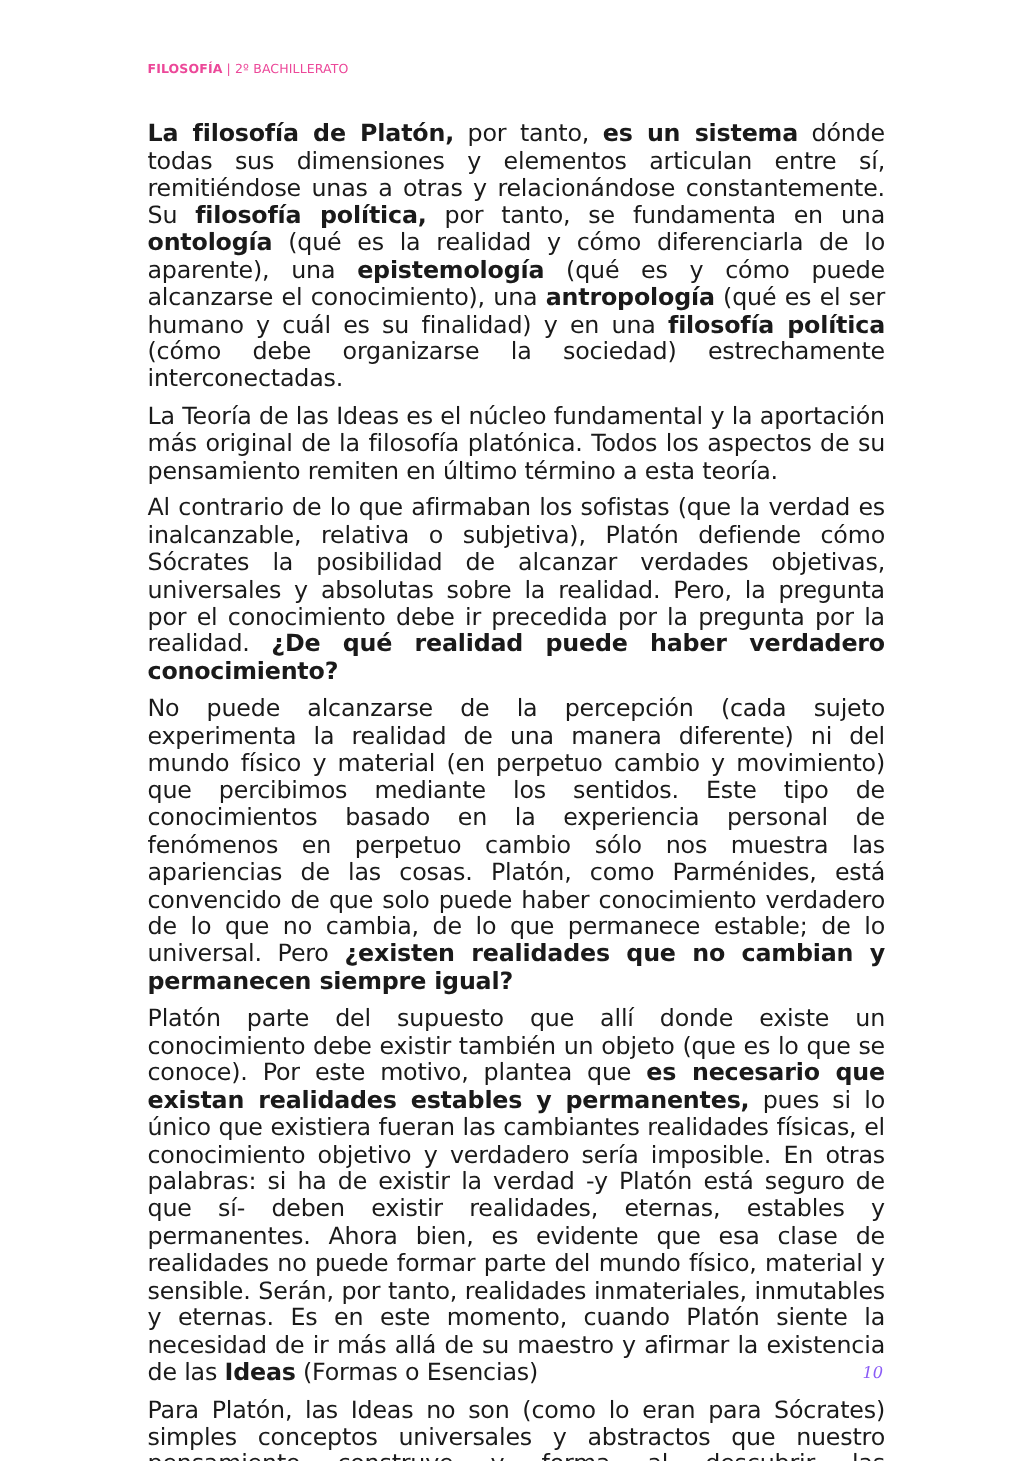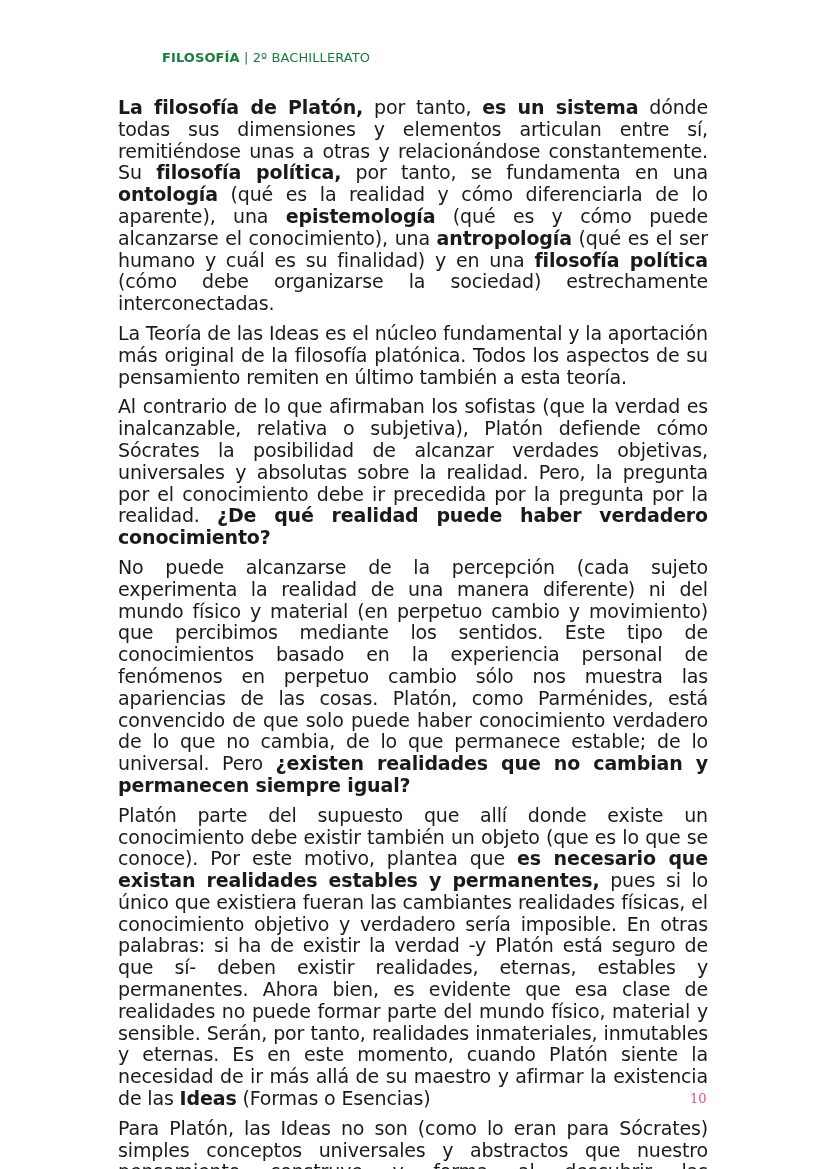--- a/index.html
+++ b/index.html
@@ -1,40 +1,40 @@
 <!DOCTYPE html>
 <html><head>
 <meta charset="utf-8">
 <style>
   html, body { margin:0; padding:0; background:#ffffff; }
   body { width:828px; height:1169px; position:relative; overflow:hidden;
          font-family:"DejaVu Sans", sans-serif; color:#1a1a1a; }
-  .header { position:absolute; left:118px; top:50px; font-size:13px; letter-spacing:0.1px; color:#15803d;margin-left:44px; }
+  .header { position:absolute; left:118px; top:50px; font-size:10px; letter-spacing:0.1px; color:#ec4899; }
   .header b { font-weight:bold; }
   .content { position:absolute; left:118px; top:97px; width:590px; }
   p { margin:0 0 8px 0; font-size:19px; line-height:21.8px; text-align:justify; letter-spacing:-0.15px; }
   h2 { margin:16px 0 7px 0; font-size:15.2px; font-weight:bold; line-height:22px; letter-spacing:-0.1px; }
   h3 { margin:14px 0 7px 0; font-size:13.6px; font-weight:bold; line-height:22px; letter-spacing:-0.1px; }
   b { font-weight:bold; }
-  .page-number { position:absolute; left:690px; top:1091px; font-family:"DejaVu Serif", serif; font-size:13px; color:#ec4899; }
+  .page-number { position:absolute; left:690px; top:1091px; font-family:"DejaVu Serif", serif; font-size:13px; color:#8b5cf6;font-style:italic; }
 </style>
 </head>
 <body>
 
 <div class="header">
   <b>FILOSOFÍA</b><span> | </span><span>2º BACHILLERATO</span>
 </div>
 
 <div class="content">
   <p>
     <b>La filosofía de Platón,</b><span> por tanto, </span><b>es un sistema</b><span> dónde todas sus dimensiones y elementos articulan entre sí, remitiéndose unas a otras y relacionándose constantemente. Su </span><b>filosofía política,</b><span> por tanto, se fundamenta en una </span><b>ontología</b><span> (qué es la realidad y cómo diferenciarla de lo aparente), una </span><b>epistemología</b><span> (qué es y cómo puede alcanzarse el conocimiento), una </span><b>antropología</b><span> (qué es el ser humano y cuál es su finalidad) y en una </span><b>filosofía política</b><span> (cómo debe organizarse la sociedad) estrechamente interconectadas.</span>
   </p>
 
 
-  <p>La Teoría de las Ideas es el núcleo fundamental y la aportación más original de la filosofía platónica. Todos los aspectos de su pensamiento remiten en último también a esta teoría.</p>
+  <p>La Teoría de las Ideas es el núcleo fundamental y la aportación más original de la filosofía platónica. Todos los aspectos de su pensamiento remiten en último término a esta teoría.</p>
 
   <p>
     <span>Al contrario de lo que afirmaban los sofistas (que la verdad es inalcanzable, relativa o subjetiva), Platón defiende cómo Sócrates la posibilidad de alcanzar verdades objetivas, universales y absolutas sobre la realidad. Pero, la pregunta por el conocimiento debe ir precedida por la pregunta por la realidad. </span><b>¿De qué realidad puede haber verdadero conocimiento?</b>
   </p>
 
   <p>
     <span>No puede alcanzarse de la percepción (cada sujeto experimenta la realidad de una manera diferente) ni del mundo físico y material (en perpetuo cambio y movimiento) que percibimos mediante los sentidos. Este tipo de conocimientos basado en la experiencia personal de fenómenos en perpetuo cambio sólo nos muestra las apariencias de las cosas. Platón, como Parménides, está convencido de que solo puede haber conocimiento verdadero de lo que no cambia, de lo que permanece estable; de lo universal. Pero </span><b>¿existen realidades que no cambian y permanecen siempre igual?</b>
   </p>
 
   <p>

